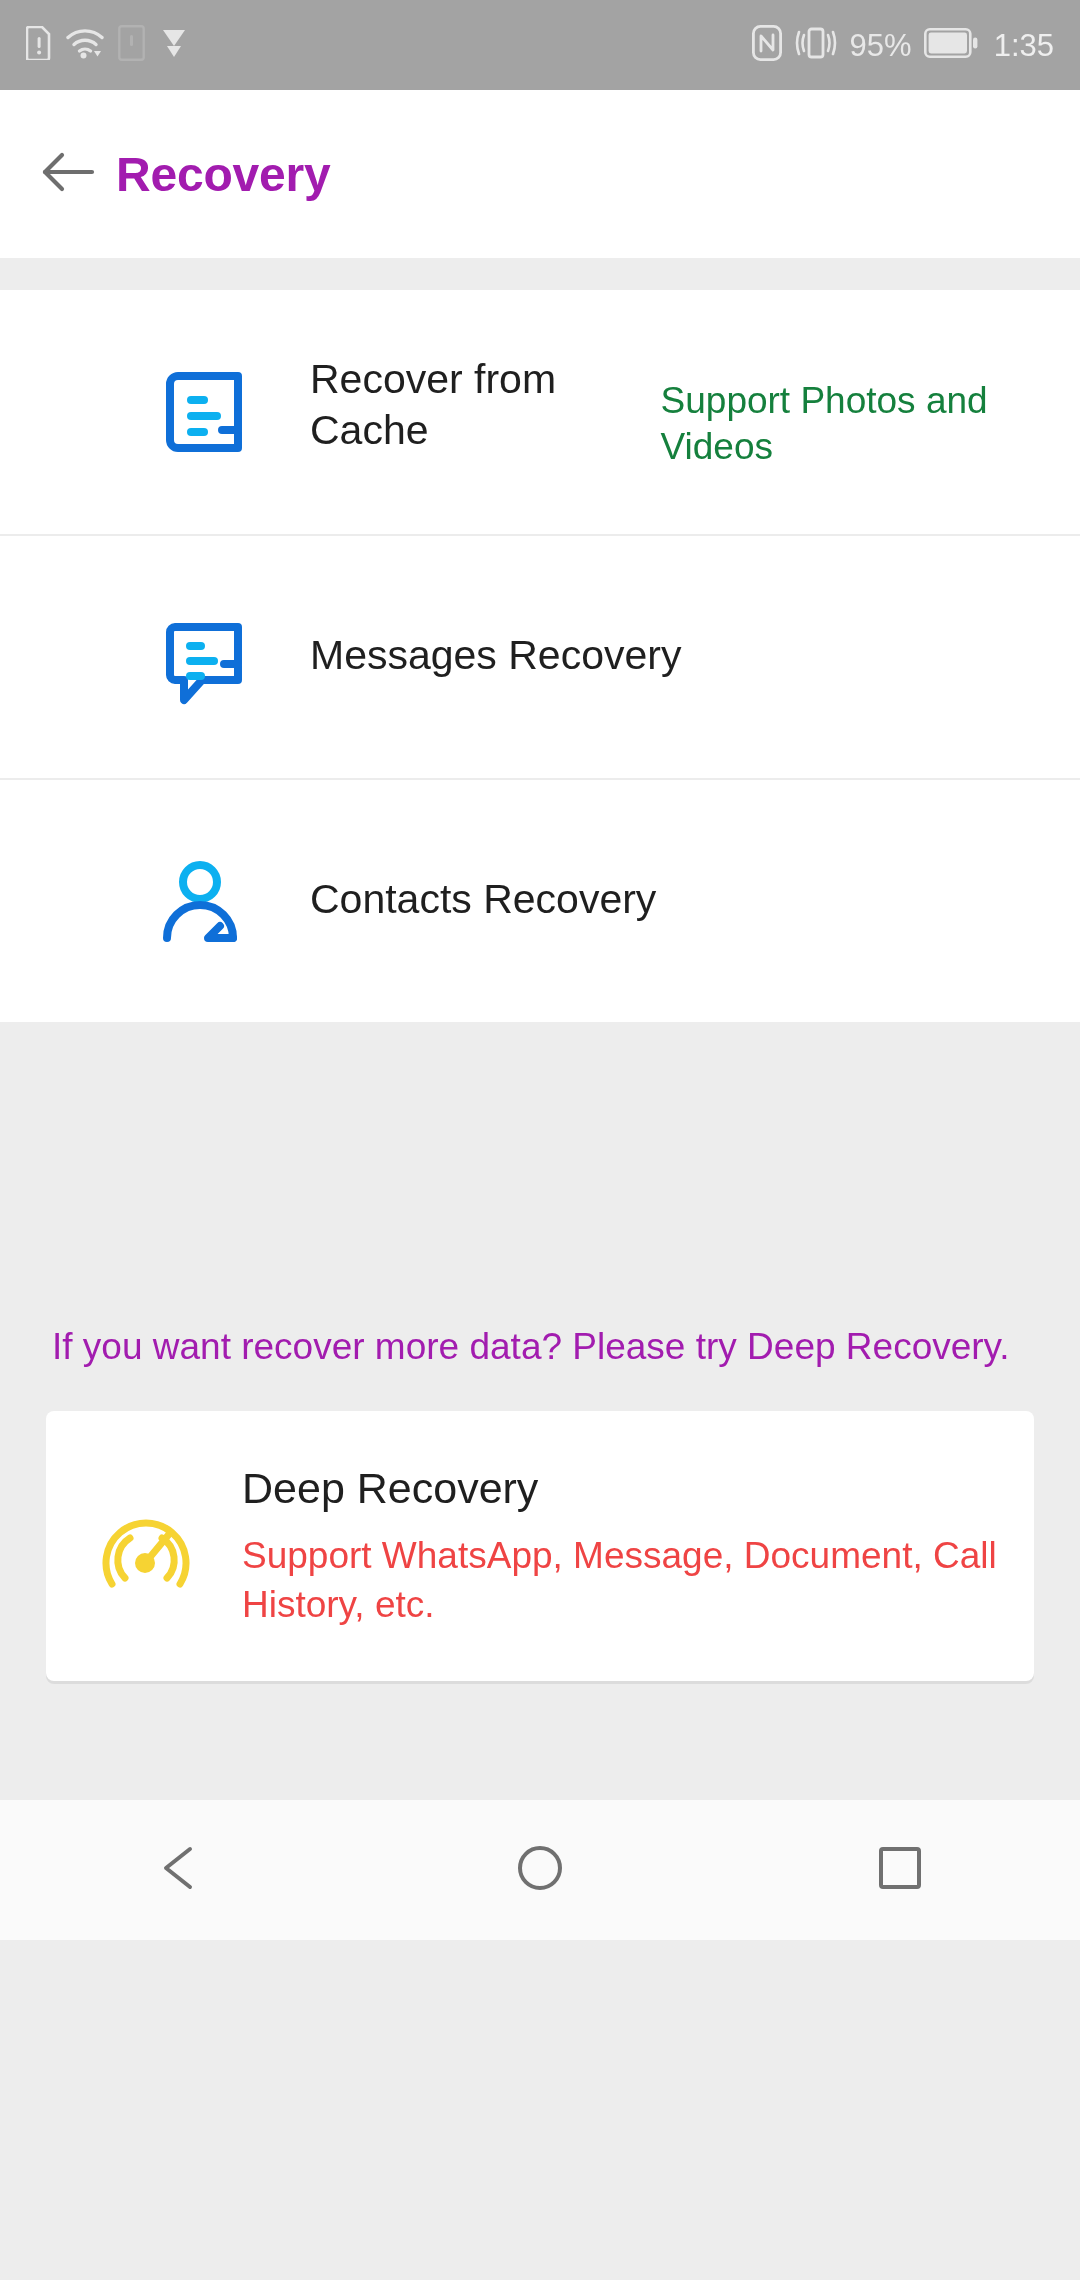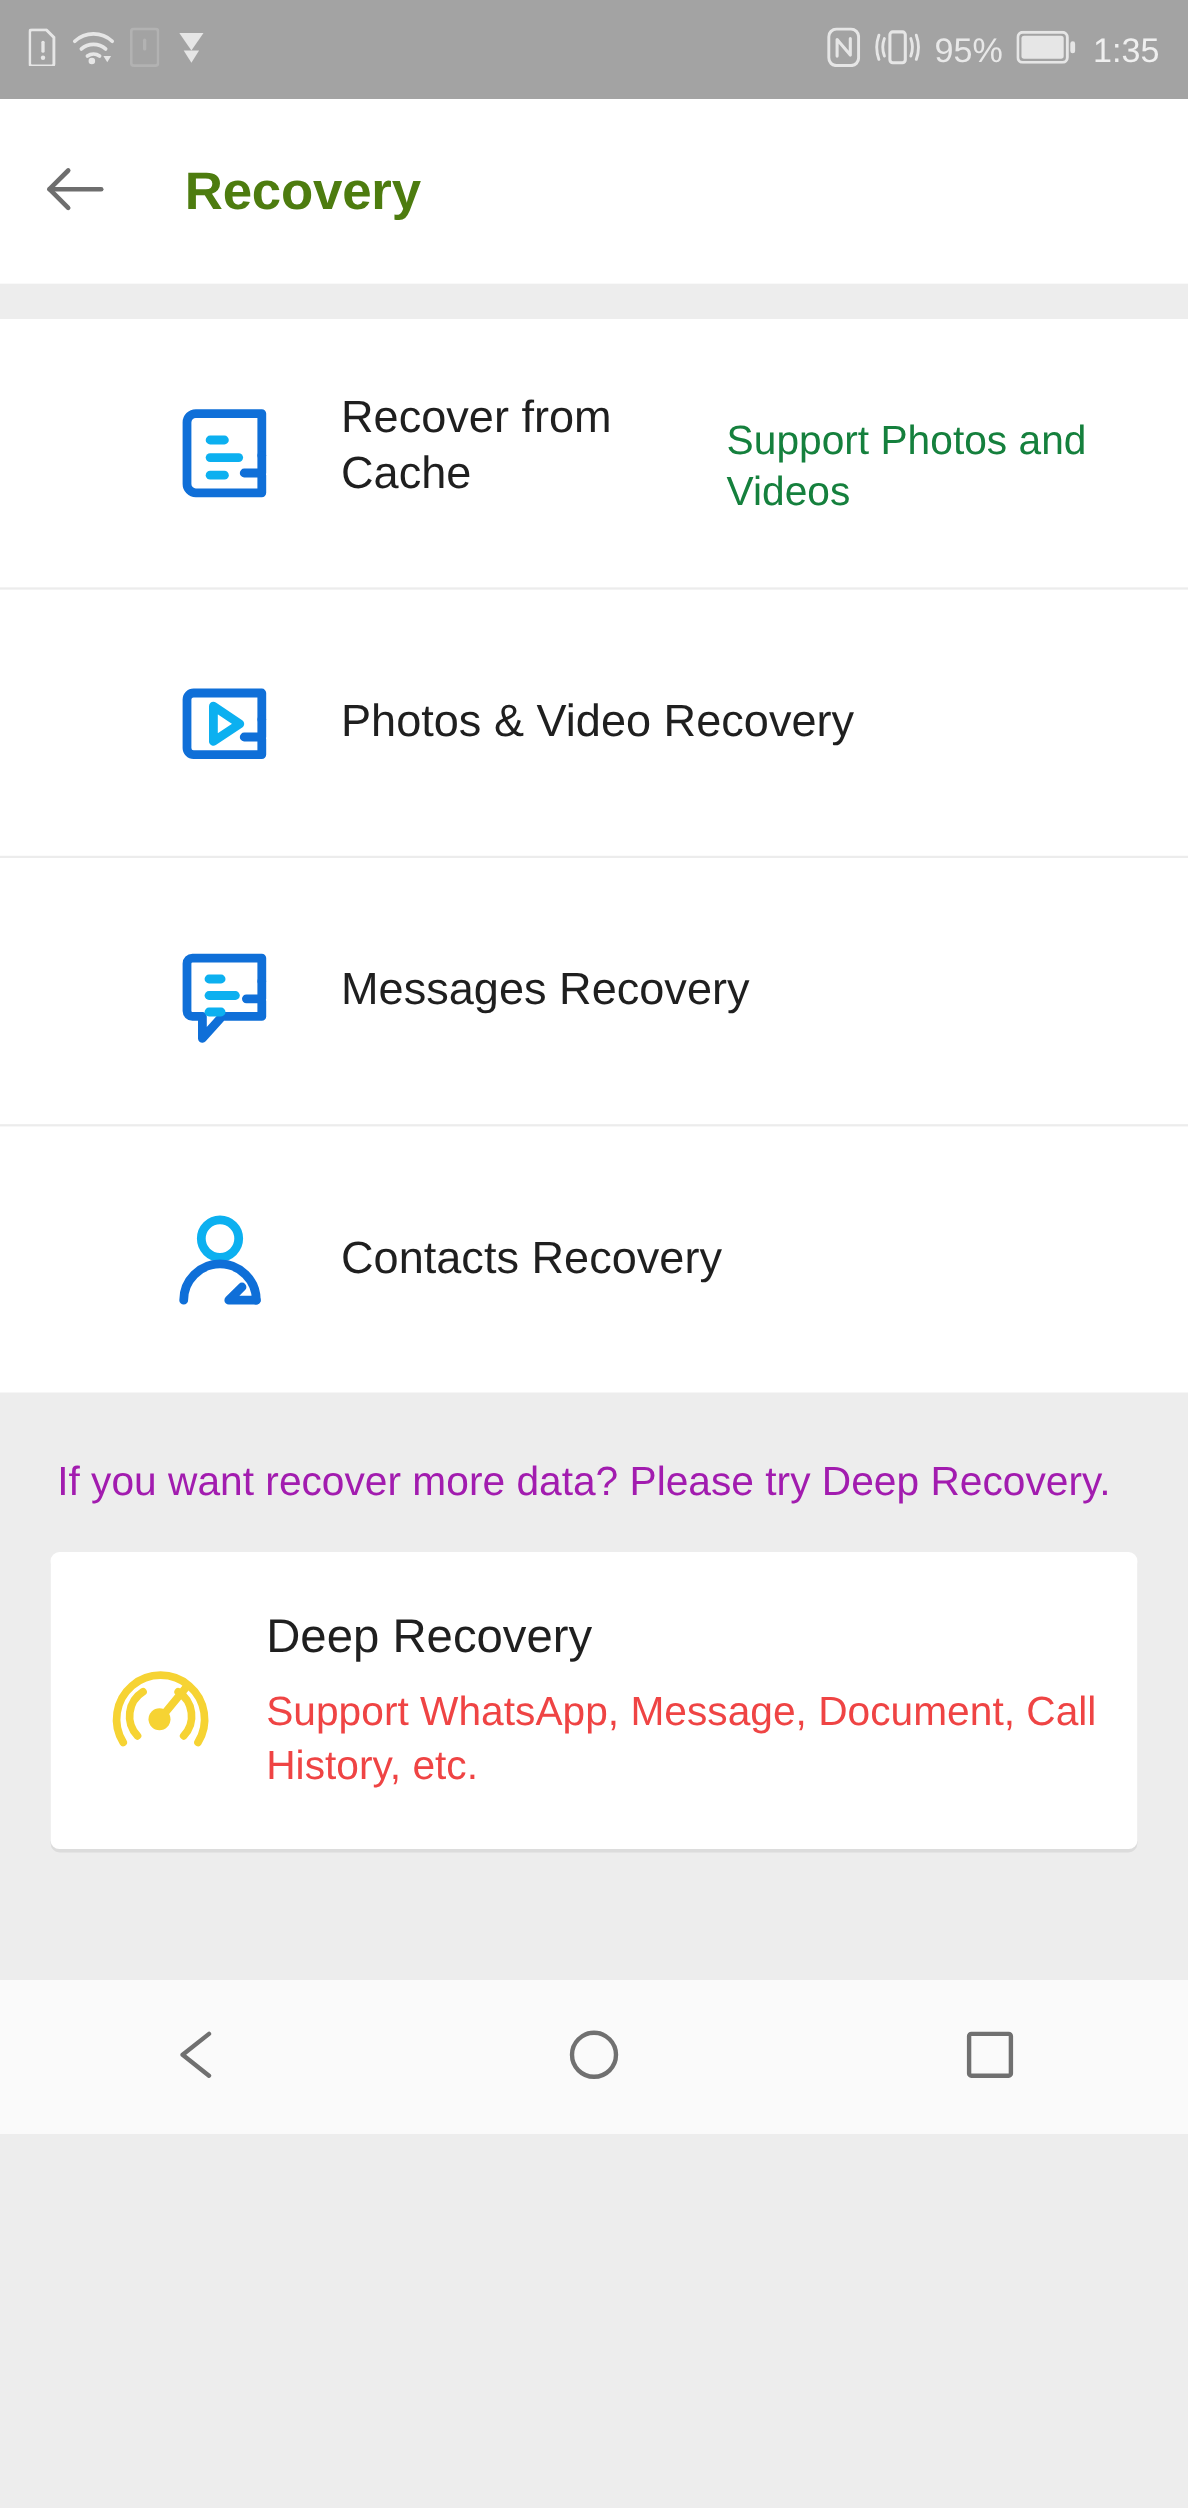--- a/index.html
+++ b/index.html
@@ -26,22 +26,22 @@
   
   .appbar{
     position:absolute; top:90px; left:0; width:1080px; height:168px;
     background:#ffffff; display:flex; align-items:center;
   }
   .back-btn{
     width:96px; height:96px; margin-left:20px;
     display:flex; align-items:center; justify-content:center;
   }
   .appbar-title{
-    font-size:48px; font-weight:bold; color:#4d7c0f;
-    margin-left:52px; letter-spacing:-0.2px;
+    font-size:48px; font-weight:bold; color:#a21caf;
+    letter-spacing:-0.2px;
   }
 
   
   .band{ position:absolute; left:0; width:1080px; background:#ededed; }
   .band-top{ top:258px; height:32px; }
 
   
   .list{
     position:absolute; top:290px; left:0; width:1080px;
     background:#ffffff;
@@ -182,33 +182,20 @@
           <rect x="37" y="54" width="34" height="8" rx="4" fill="#0cb0f0"></rect>
           <rect x="37" y="70" width="21" height="8" rx="4" fill="#0cb0f0"></rect>
         </svg>
       </div>
       <div class="row-text">
         <div class="row-title">Recover from Cache</div>
         <div class="row-sub">Support Photos and Videos</div>
       </div>
     </div>
 
-    <div class="row">
-      <div class="row-icon">
-        <svg width="108" height="108" viewBox="0 0 108 108">
-          <path d="M20 34 a6 6 0 0 1 6 -6 H88 V52
-                   M88 70 V84 H26 a6 6 0 0 1 -6 -6 V34" fill="none" stroke="#0f6fd8" stroke-width="8" stroke-linecap="round" stroke-linejoin="round"></path>
-          <path d="M72 68 L88 68 L88 52" fill="none" stroke="#0f6fd8" stroke-width="8" stroke-linecap="round" stroke-linejoin="round"></path>
-          <path d="M44 40 L68 56 L44 72 Z" fill="none" stroke="#0cb0f0" stroke-width="8" stroke-linejoin="round" stroke-linecap="round"></path>
-        </svg>
-      </div>
-      <div class="row-text">
-        <div class="row-title">Photos &amp; Video Recovery</div>
-      </div>
-    </div>
 
     <div class="row">
       <div class="row-icon">
         <svg width="108" height="108" viewBox="0 0 108 108">
           <path d="M20 30 a5 5 0 0 1 5 -5 H88 V46
                    M88 64 V78 H52 L34 98 V78 H25 a5 5 0 0 1 -5 -5 V30" fill="none" stroke="#0f6fd8" stroke-width="8" stroke-linecap="round" stroke-linejoin="round"></path>
           <path d="M74 62 L88 62 L88 46" fill="none" stroke="#0f6fd8" stroke-width="8" stroke-linecap="round" stroke-linejoin="round"></path>
           <rect x="36" y="40" width="19" height="8" rx="4" fill="#0cb0f0"></rect>
           <rect x="36" y="55" width="32" height="8" rx="4" fill="#0cb0f0"></rect>
           <rect x="36" y="70" width="19" height="8" rx="4" fill="#0cb0f0"></rect>

